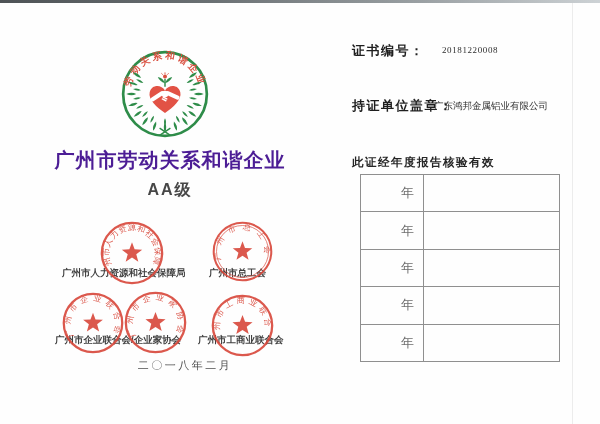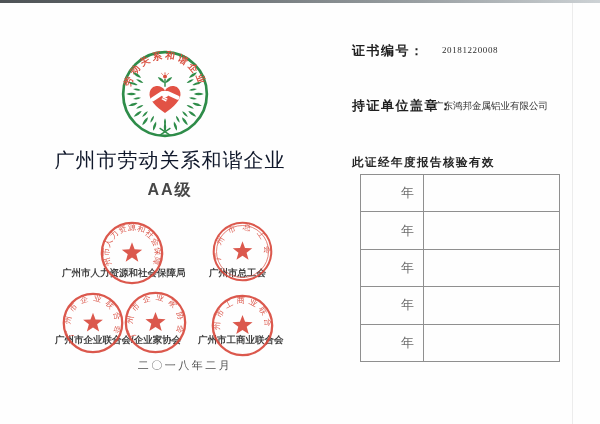--- a/index.html
+++ b/index.html
@@ -8,21 +8,21 @@
     font-family:"Liberation Sans",sans-serif;overflow:hidden;margin:0 auto;
   }
   #scan-top{position:absolute;left:0;top:0;width:600px;height:3px;
     background:linear-gradient(to right,#4e5356 0%,#6a7073 35%,#9aa0a3 70%,#cdd2d5 100%);}
   #scan-crease{position:absolute;left:572px;top:3px;width:1px;height:421px;background:#ececec;}
 
   
   .abs{position:absolute;}
   #logo{left:120px;top:49px;width:90px;height:90px;}
   #title1{left:10px;top:147px;width:320px;text-align:center;
-    font-size:20px;font-weight:normal;color:#0f172a;letter-spacing:1px;}
+    font-size:20px;font-weight:bold;color:#4c1d95;letter-spacing:1px;}
   #title2{left:10px;top:180px;width:320px;text-align:center;
     font-size:16px;font-weight:bold;color:#474747;letter-spacing:2px;}
 
   .seal{position:absolute;z-index:3;pointer-events:none;opacity:.9;}
   #seal-1{left:98px; top:219px;width:68px;height:68px;}
   #seal-2{left:210px;top:219px;width:65px;height:65px;}
   #seal-3{left:60px; top:290px;width:66px;height:66px;}
   #seal-4{left:122px;top:289px;width:67px;height:67px;}
   #seal-5{left:209px;top:292px;width:67px;height:67px;}
 

